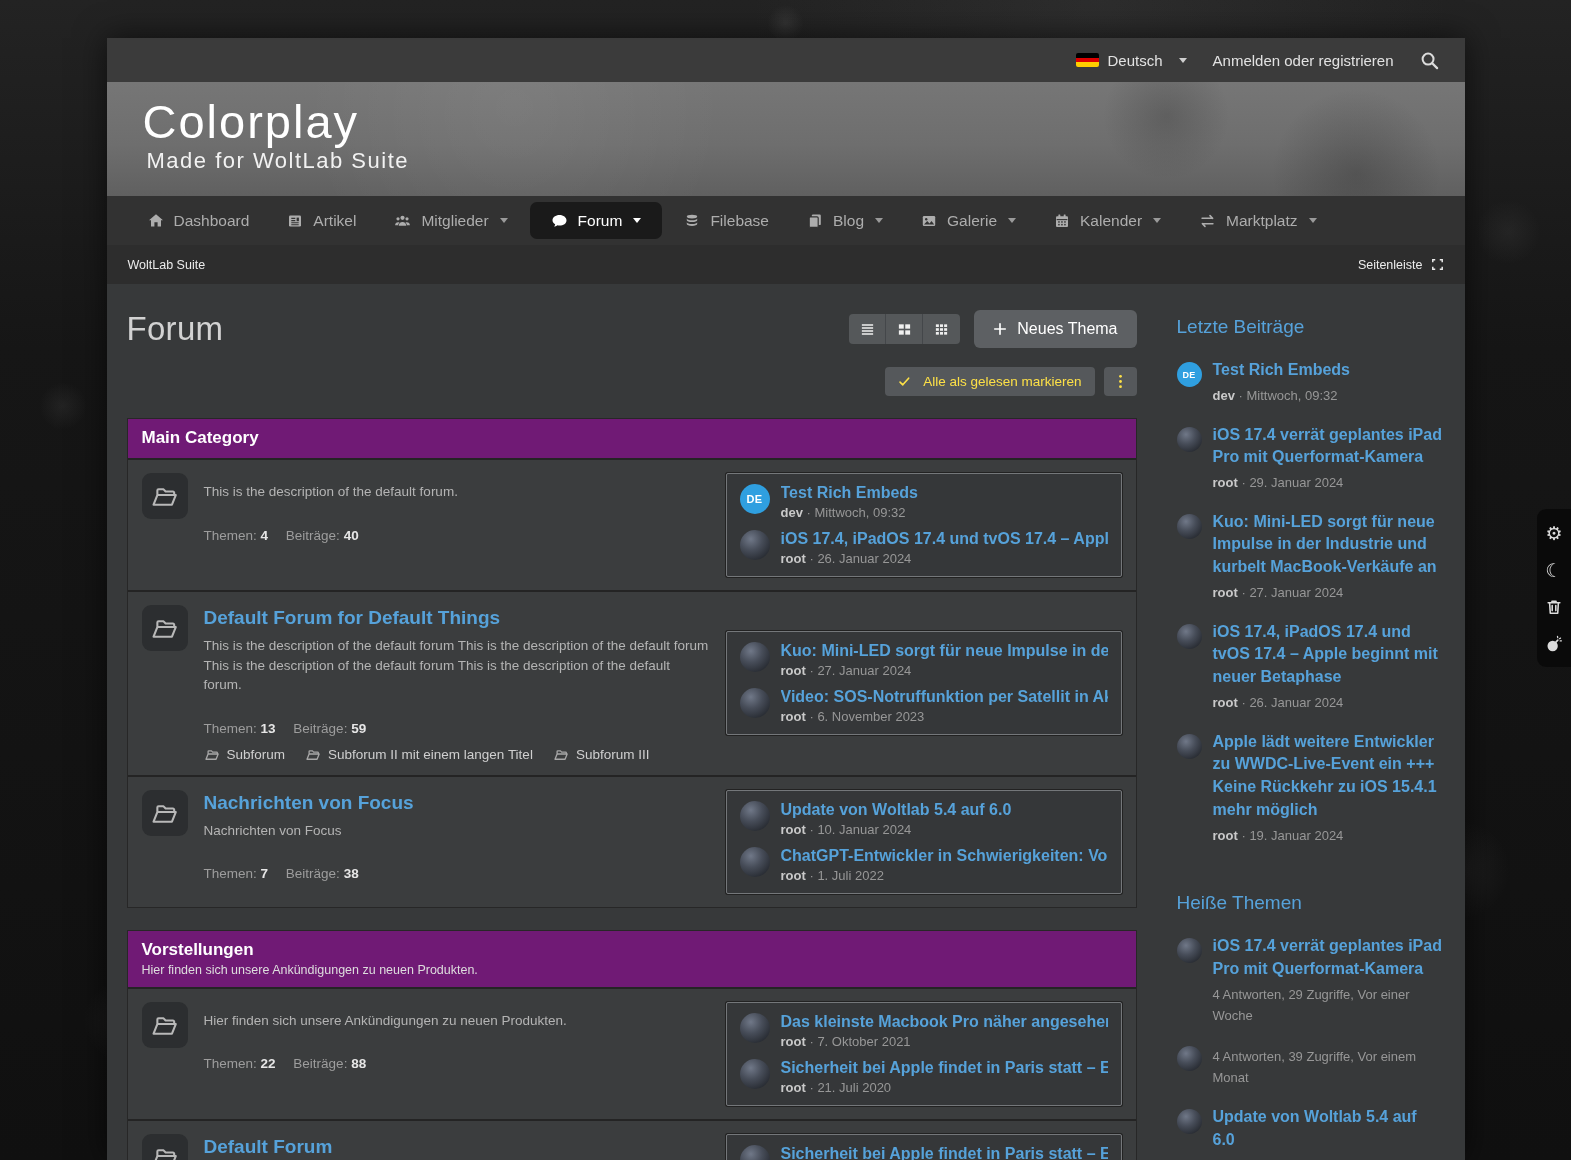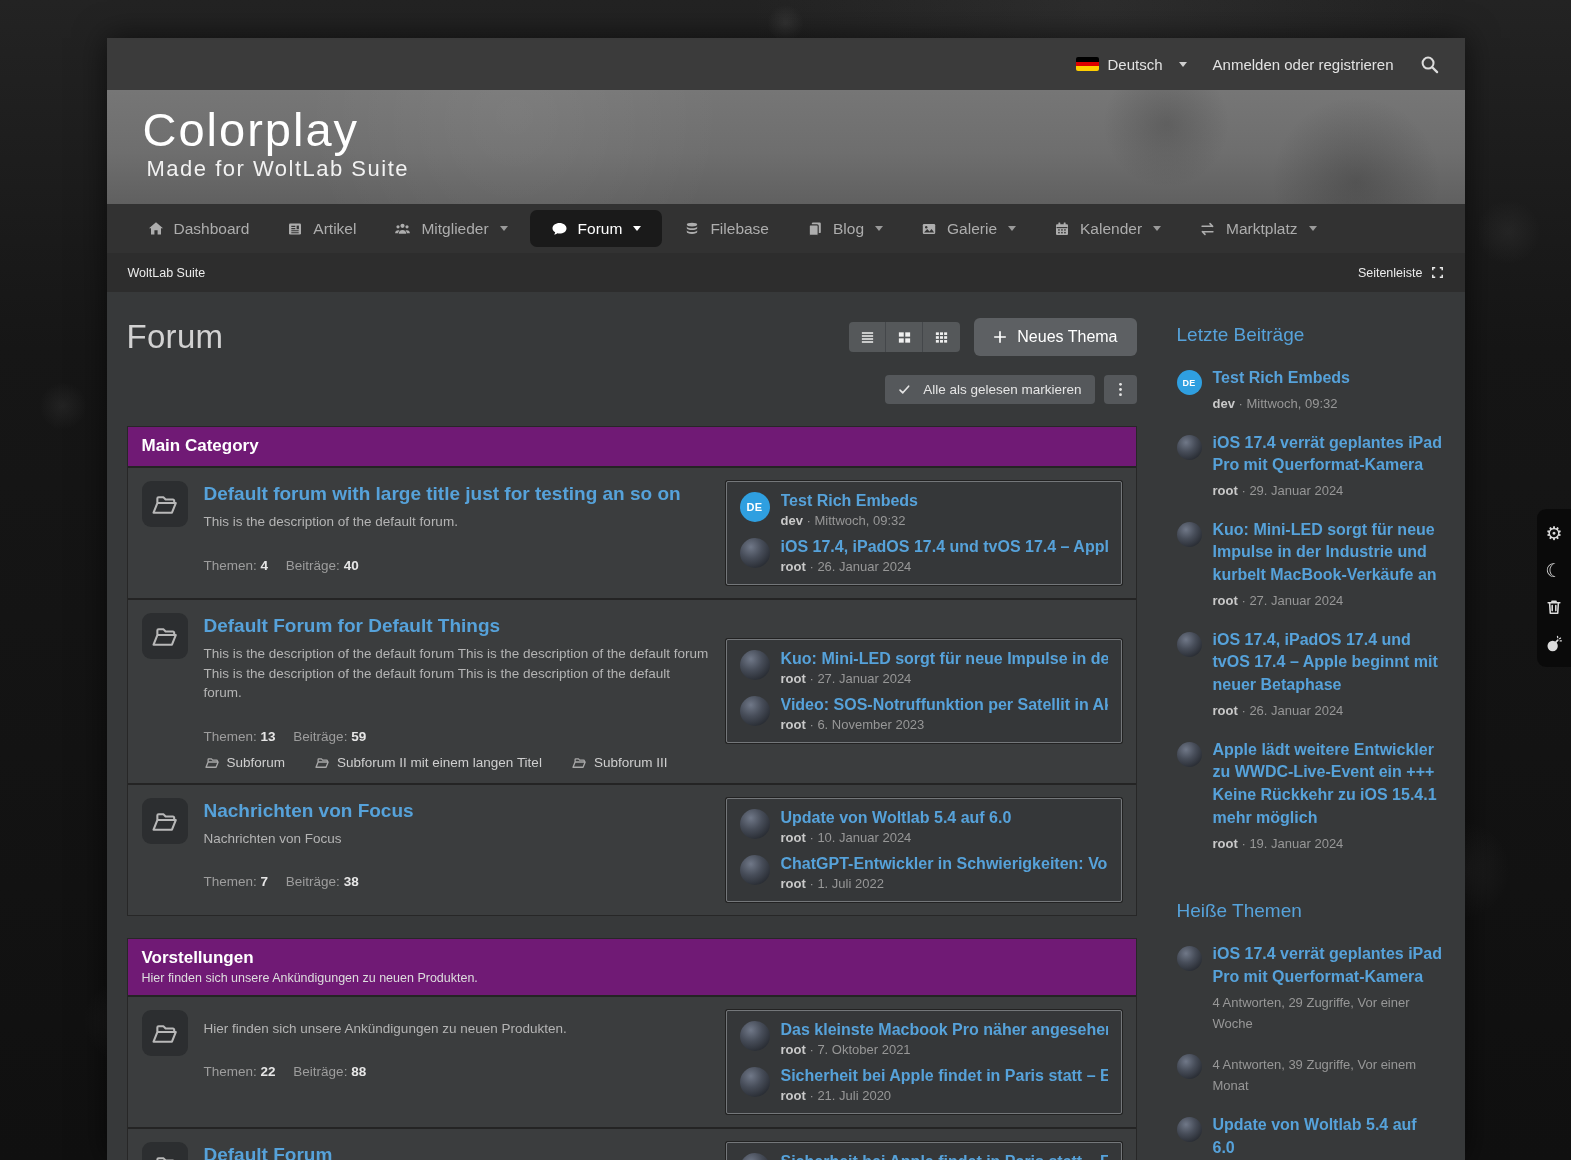--- a/index.html
+++ b/index.html
@@ -14,21 +14,21 @@
       radial-gradient(circle 70px at 93% 75%, rgba(150,150,150,.09), transparent 70%),
       radial-gradient(circle 26px at 50% 2%, rgba(170,170,170,.12), transparent 70%),
       radial-gradient(circle 500px at 70% 0%, rgba(120,120,120,.12), transparent 70%),
       linear-gradient(180deg,#232323 0%,#161616 30%,#101010 100%);
     color:#ddd;
   }
   .page { width:1358px; margin:0 auto; margin-top:38px; height:1122px; overflow:hidden;
           box-shadow:0 0 30px rgba(0,0,0,.6); position:relative; }
 
   
-  .topbar { height:52px; background:#3b3b3b; display:flex; align-items:center;
+  .topbar { height:44px; background:#3b3b3b; display:flex; align-items:center;
             justify-content:flex-end; padding:0 26px; gap:26px; font-size:15px; color:#e2e2e2; }
   .lang { display:flex; align-items:center; gap:9px; cursor:pointer; }
   .flag { width:23px; height:14px; border-radius:2px;
           background:linear-gradient(180deg,#000 0 33%,#d00 33% 66%,#ffce00 66%); }
   .caret { width:0; height:0; border-left:4px solid transparent; border-right:4px solid transparent;
            border-top:5px solid #cfcfcf; display:inline-block; margin-left:7px; }
   .topbar .icon-btn { color:#dcdcdc; }
 
   
   .header { height:114px; position:relative;
@@ -64,40 +64,40 @@
   .controls { display:flex; align-items:center; gap:14px; }
   .toggle-group { display:flex; }
   .toggle-btn { width:37px; height:30px; background:#55585a; display:flex; align-items:center;
                 justify-content:center; color:#f0f0f0; cursor:pointer; border-right:1px solid #44474a; }
   .toggle-btn:first-child { border-radius:4px 0 0 4px; }
   .toggle-btn:last-child { border-radius:0 4px 4px 0; border-right:none; }
   .btn-primary { background:#5d6063; color:#fff; font-size:16px; border:none; border-radius:6px;
                  height:38px; padding:0 19px; display:flex; align-items:center; gap:10px; cursor:pointer;
                  font-family:inherit; }
   .controls2 { display:flex; justify-content:flex-end; align-items:center; gap:9px; margin-top:19px; }
-  .btn-small { background:#55585b; color:#e5e5e5; font-size:13.5px; border:none; border-radius:4px;
+  .btn-small { background:#55585b; color:#fde047; font-size:13.5px; border:none; border-radius:4px;
                height:29px; padding:0 13px; display:flex; align-items:center; gap:12px; cursor:pointer;
                font-family:inherit; }
   .btn-more { width:33px; justify-content:center; padding:0; }
 
   
   .cat { margin-top:22px; border:1px solid #272727; }
   .cat-header { background:#701a75; padding:9px 14px 10px; }
   .cat-title { color:#fff; font-size:17px; font-weight:700; }
   .cat-sub { color:#dedede; font-size:12.5px; margin-top:3px; }
   .frow { display:flex; gap:16px; background:#3b3d3e; padding:13px 14px; border-top:2px solid #242424; }
   .f-icon { width:46px; height:46px; flex:none; background:#2c2e30; border-radius:9px;
             display:flex; align-items:center; justify-content:center; color:#b8b8b8; }
   .f-main { flex:1; min-width:0; padding-top:2px; }
   .f-title { color:#56a2da; font-size:19px; font-weight:700; text-decoration:none; cursor:pointer; display:inline-block; }
   .f-desc { color:#b4b4b4; font-size:13.5px; margin-top:7px; line-height:1.45; max-width:560px; }
   .f-stats { margin-top:26px; font-size:13.5px; }
   .s-label { color:#9d9d9d; }
   .s-value { color:#e6e6e6; font-weight:700; margin-right:14px; }
-  .subforums { margin-top:11px; display:flex; gap:29px; align-items:flex-start; }
+  .subforums { margin-top:11px; display:flex; gap:20px; align-items:flex-start; }
   .subforum { display:flex; align-items:center; gap:7px; color:#cfcfcf; font-size:13.5px; cursor:pointer; }
   .subforum svg { color:#a8a8a8; }
 
   .latest-box { width:396px; flex:none; align-self:center; background:#353739; border:1px solid #74777a;
                 box-shadow:0 0 0 1px #222; border-radius:2px; padding:10px 13px; display:flex;
                 flex-direction:column; gap:10px; }
   .post { display:flex; gap:11px; align-items:flex-start; cursor:pointer; }
   .avatar { flex:none; border-radius:50%; }
   .av-main { width:30px; height:30px; }
   .av-side { width:25px; height:25px; margin-top:3px; }
@@ -316,21 +316,20 @@
           <div class="cat-title">Main Category</div>
         </div>
 
         <div class="frow">
           <div class="f-icon">
             <svg width="27" height="24" viewBox="0 0 17 15" fill="none" stroke="currentColor" stroke-width="1.3" stroke-linejoin="round">
                 <path d="M1.6 13 4 6.9h11.6L13.2 13zM4 6.9V4.1a.8.8 0 0 1 .8-.8h3.1l1.3 1.4h4.6a.8.8 0 0 1 .8.8v1.4"></path>
               </svg>
           </div>
           <div class="f-main">
-            <a class="f-title">Default forum with large title just for testing an so on</a>
             <div class="f-desc">This is the description of the default forum.</div>
             <div class="f-stats">
               <span class="s-label">Themen:</span>
               <span class="s-value">4</span>
               <span class="s-label">Beiträge:</span>
               <span class="s-value">40</span>
             </div>
           </div>
           <div class="latest-box">
             <div class="post">

